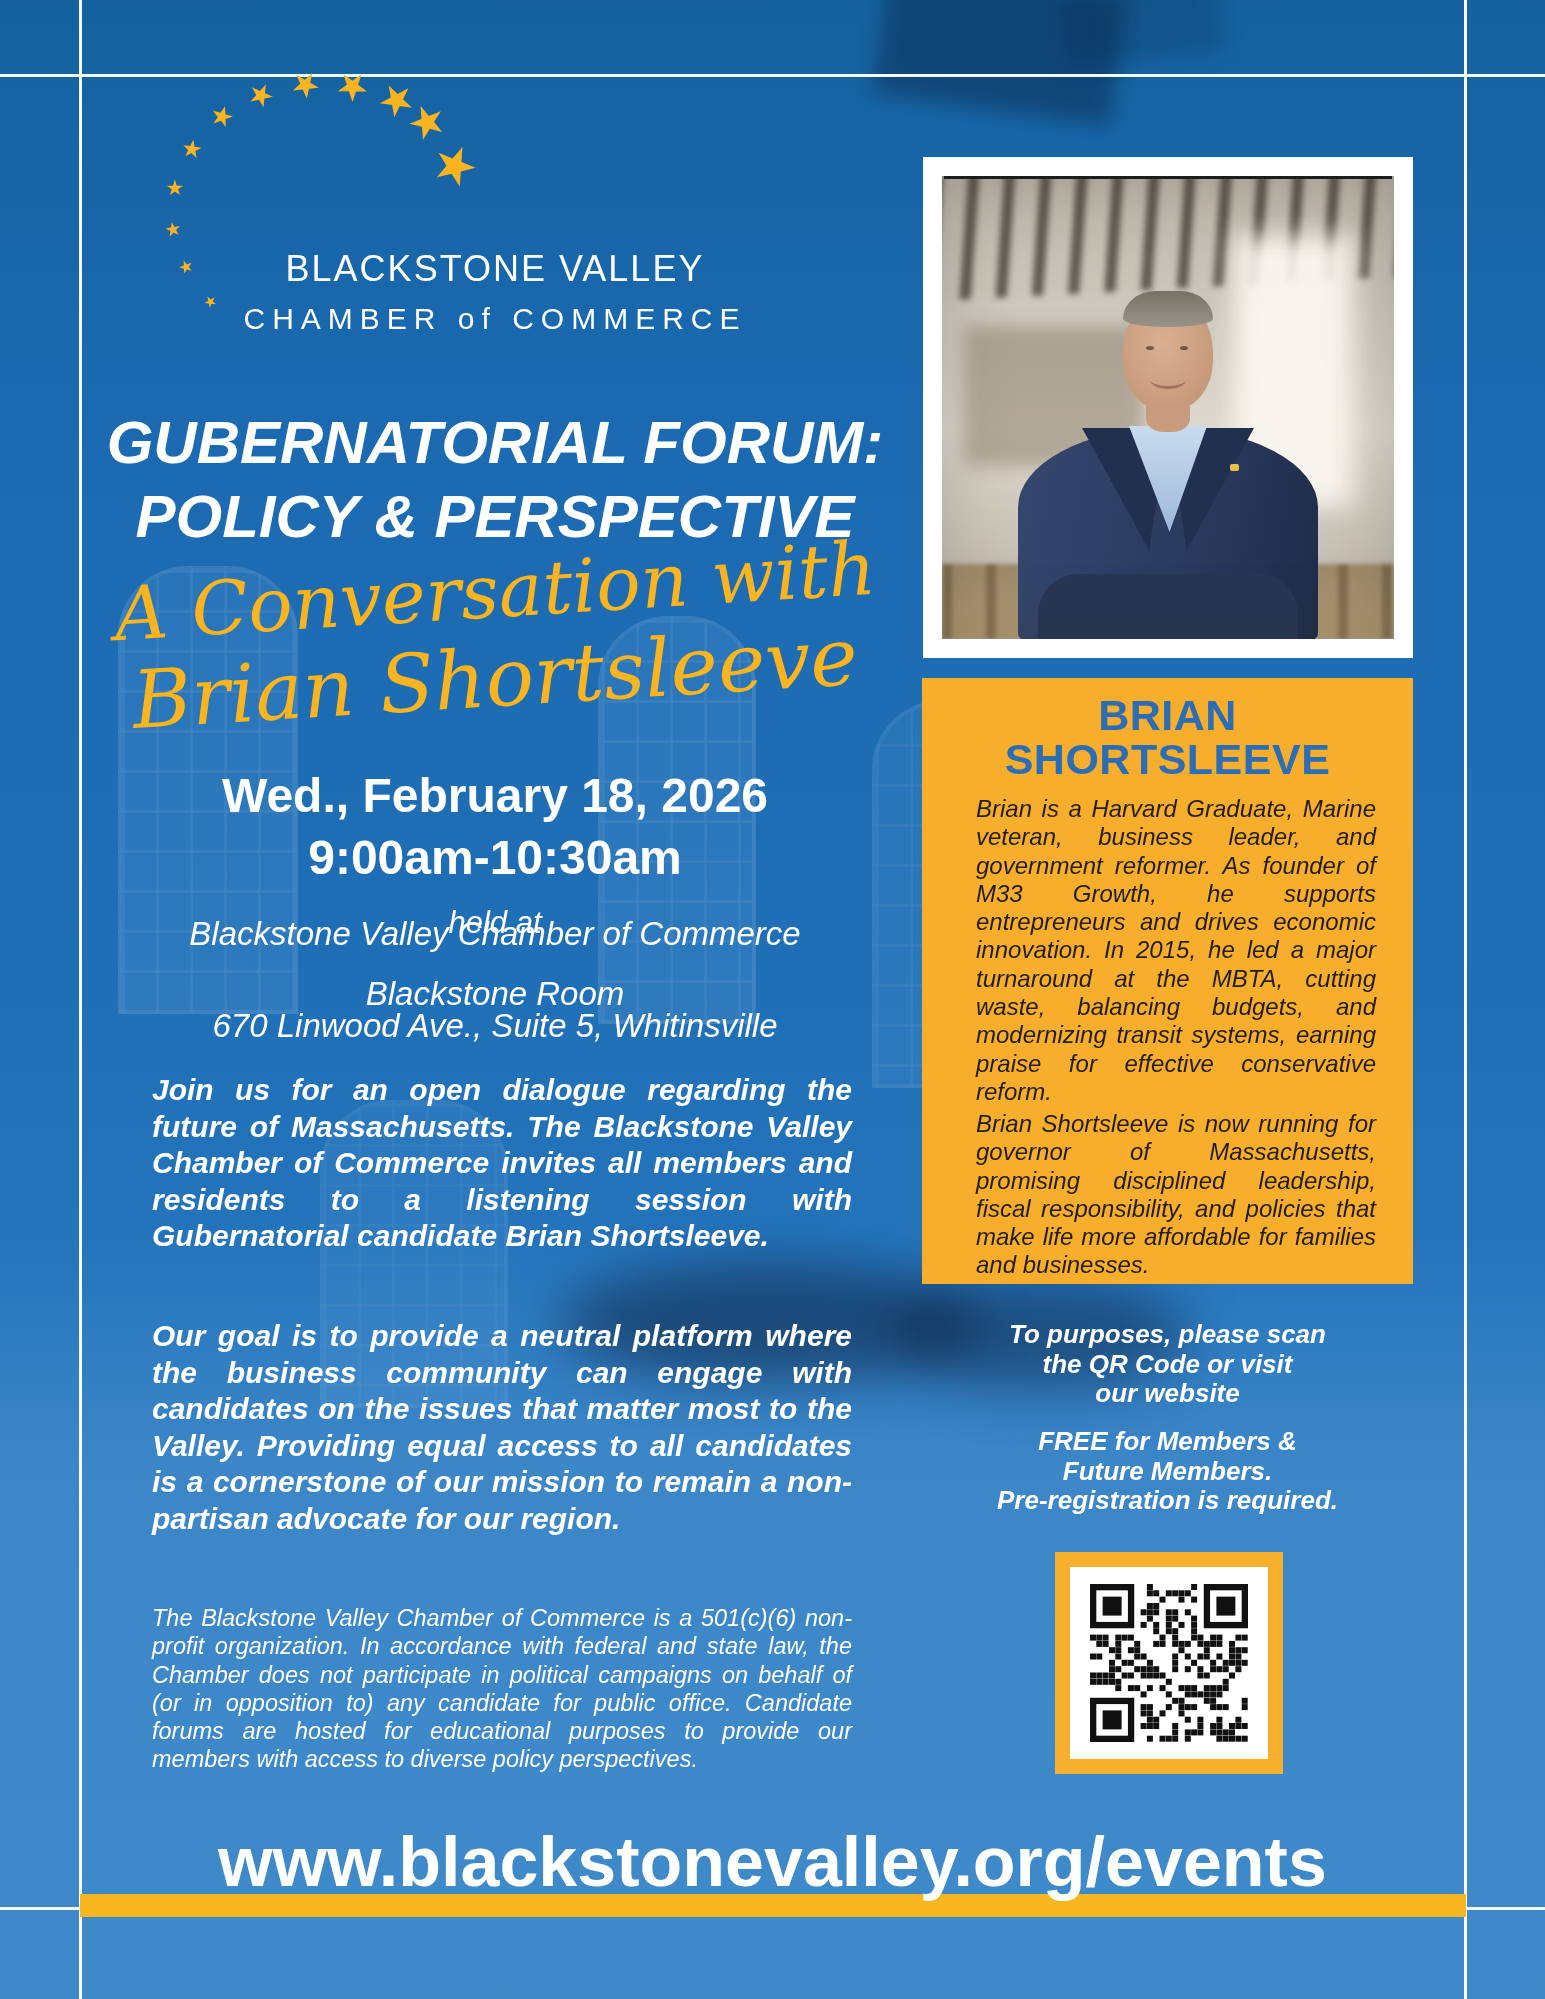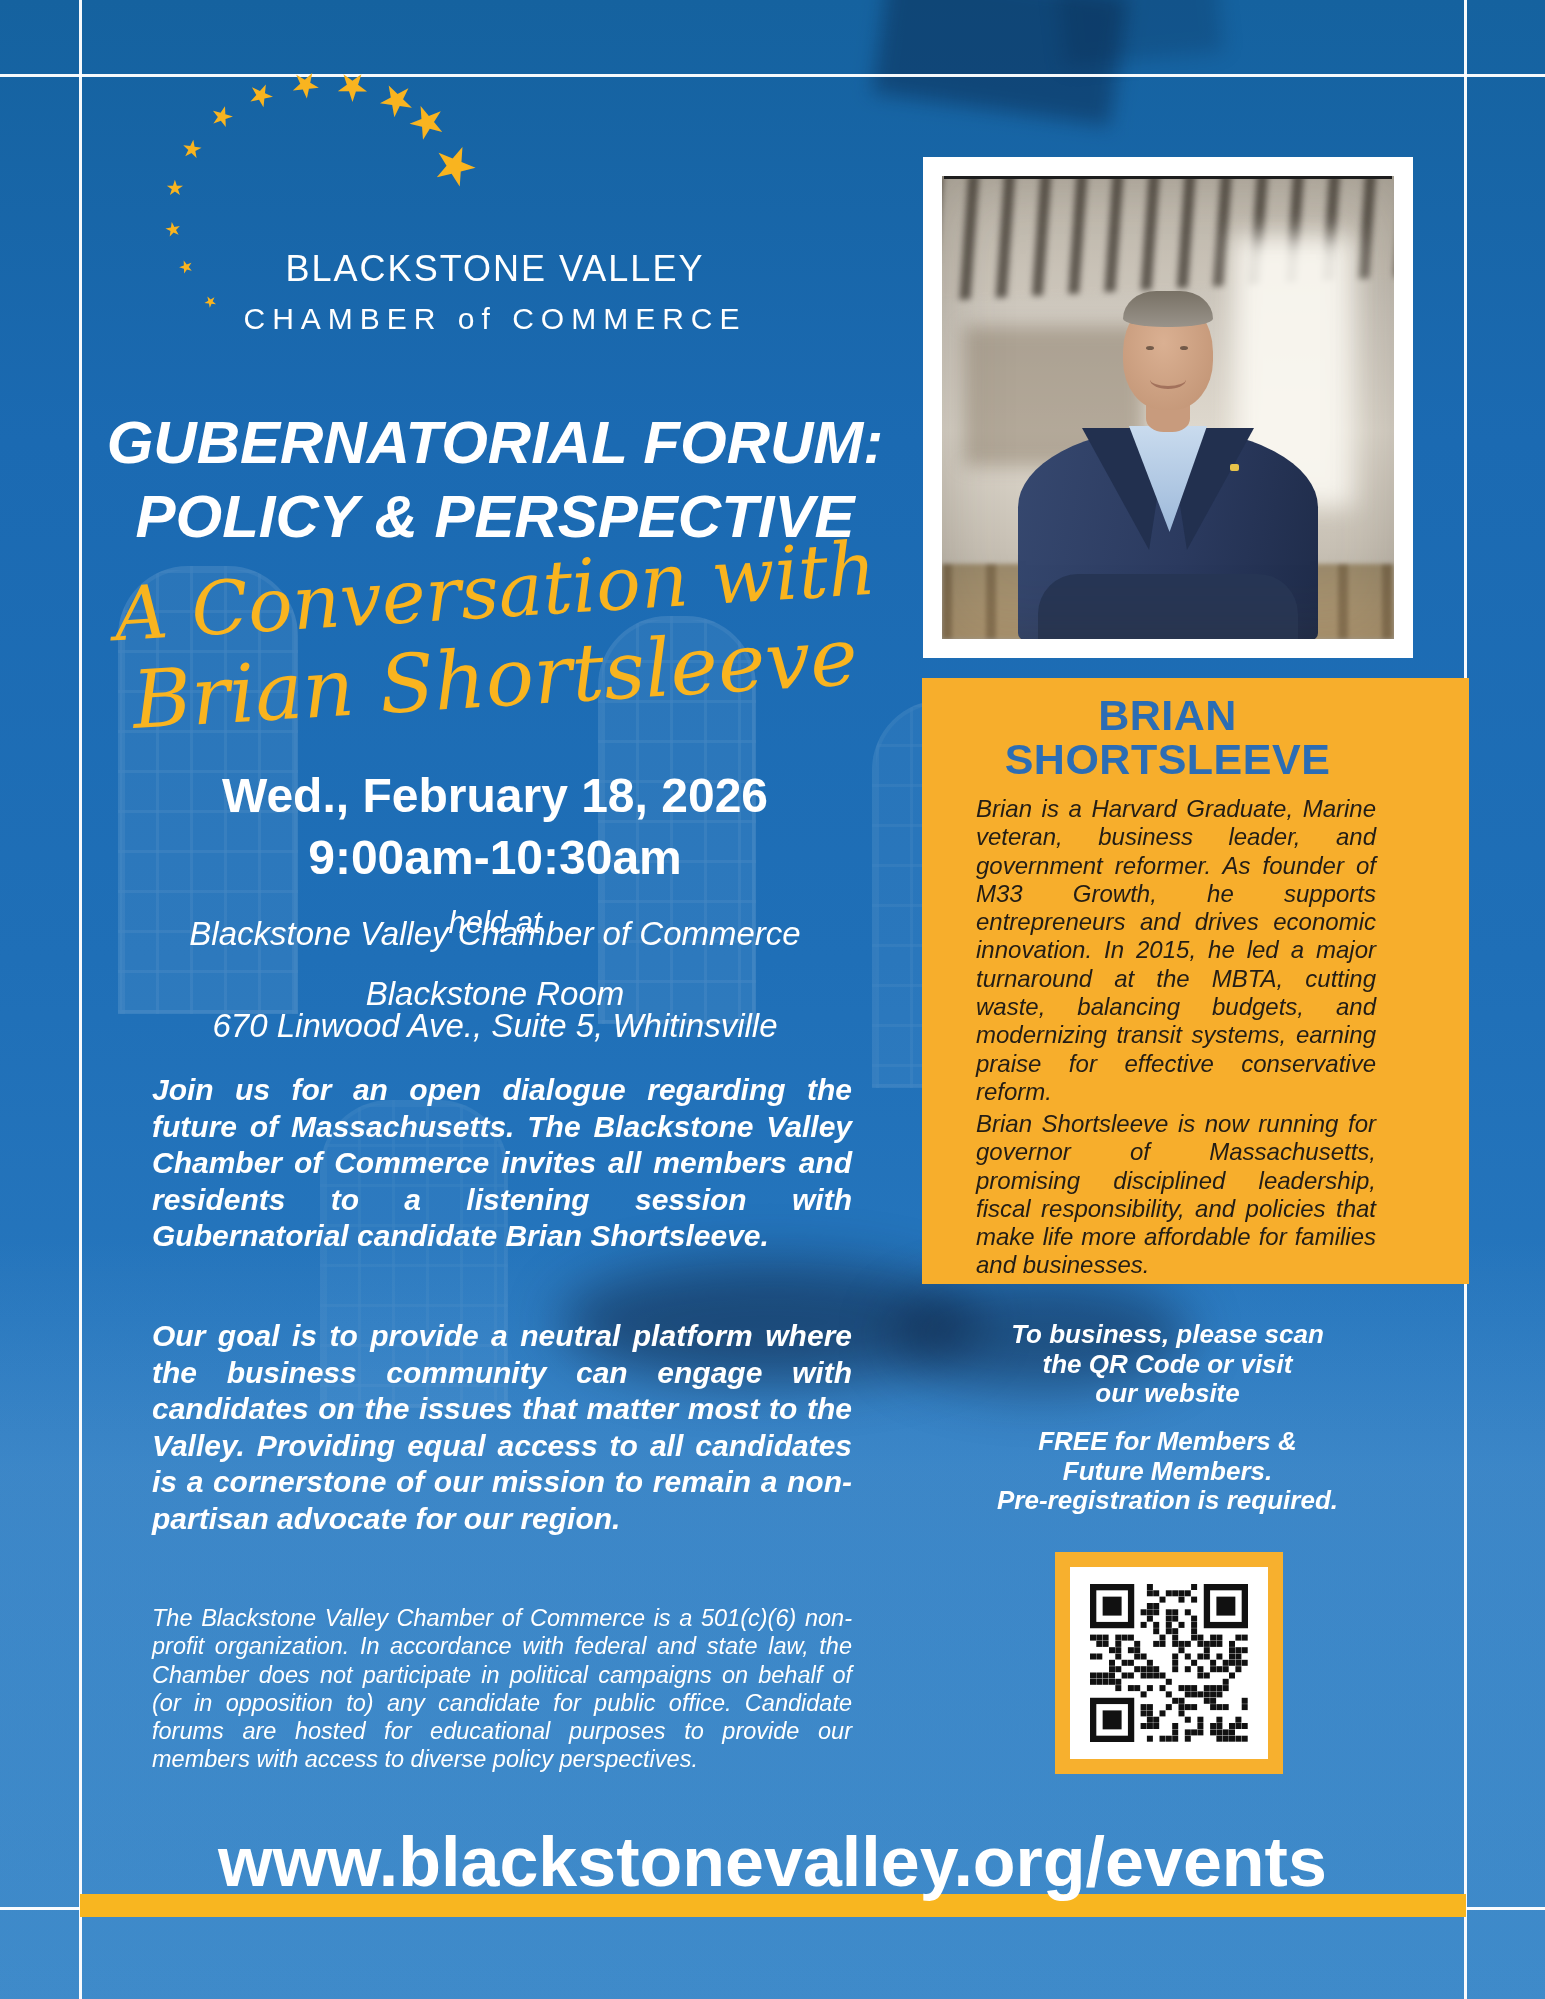--- a/index.html
+++ b/index.html
@@ -67,21 +67,21 @@
   .hair{position:absolute;left:181px;top:115px;width:90px;height:36px;
     background:linear-gradient(180deg,#77706 6,#97918 7);background:linear-gradient(180deg,#787165,#99938a);
     border-radius:48% 48% 60% 60% / 100% 100% 30% 30%;}
   .eye{position:absolute;top:170px;width:8px;height:4px;background:rgba(35,25,20,.55);border-radius:50%;}
   .eye.l{left:204px;} .eye.r{left:238px;}
   .smile{position:absolute;left:208px;top:194px;width:36px;height:16px;
     border-bottom:3px solid rgba(128,74,60,.55);border-radius:0 0 50% 50%;}
   .pin{position:absolute;left:288px;top:288px;width:9px;height:7px;background:#e8c34a;border-radius:2px;}
   .arms{position:absolute;left:96px;top:398px;width:260px;height:66px;background:#273655;border-radius:40px 40px 0 0;}
   .ph-vig{position:absolute;inset:0;box-shadow:inset 0 0 70px rgba(60,50,40,.25);}
-  .bio-panel{position:absolute;left:922px;top:678px;width:547px;height:606px;background:#F7AE2C;z-index:6;}
+  .bio-panel{position:absolute;left:922px;top:678px;width:491px;height:606px;background:#F7AE2C;z-index:6;}
   .name{position:absolute;left:0;width:491px;text-align:center;color:#2C6DB4;font-weight:700;font-size:43px;letter-spacing:.5px;line-height:1;}
   .name1{top:16px;} .name2{top:60px;}
   .bio{position:absolute;left:54px;width:400px;margin:0;color:#231D15;
     font-style:italic;font-weight:400;font-size:24px;line-height:28.3px;text-align:justify;}
   .bio1{top:117px;} .bio2{top:432px;}
   .rightcol-text{position:absolute;left:922px;width:491px;text-align:center;z-index:6;
     font-weight:700;font-style:italic;font-size:26px;line-height:29.5px;}
   .register{top:1320px;} .free{top:1427px;}
   .qr-frame{position:absolute;left:1055px;top:1552px;width:228px;height:222px;background:#F7B02E;z-index:6;
     display:flex;align-items:center;justify-content:center;}
@@ -171,21 +171,21 @@
   </div>
 
   <div class="bio-panel">
     <div class="name name1">BRIAN</div>
     <div class="name name2">SHORTSLEEVE</div>
     <p class="bio bio1">Brian is a Harvard Graduate, Marine veteran, business leader, and government reformer. As founder of M33 Growth, he supports entrepreneurs and drives economic innovation. In 2015, he led a major turnaround at the MBTA, cutting waste, balancing budgets, and modernizing transit systems, earning praise for effective conservative reform.</p>
     <p class="bio bio2">Brian Shortsleeve is now running for governor of Massachusetts, promising disciplined leadership, fiscal responsibility, and policies that make life more affordable for families and businesses.</p>
   </div>
 
   <div class="rightcol-text register">
-    <div>To business, please scan</div>
+    <div>To purposes, please scan</div>
     <div>the QR Code or visit</div>
     <div>our website</div>
   </div>
   <div class="rightcol-text free">
     <div>FREE for Members &amp;</div>
     <div>Future Members.</div>
     <div>Pre-registration is required.</div>
   </div>
 
   <div class="qr-frame">

